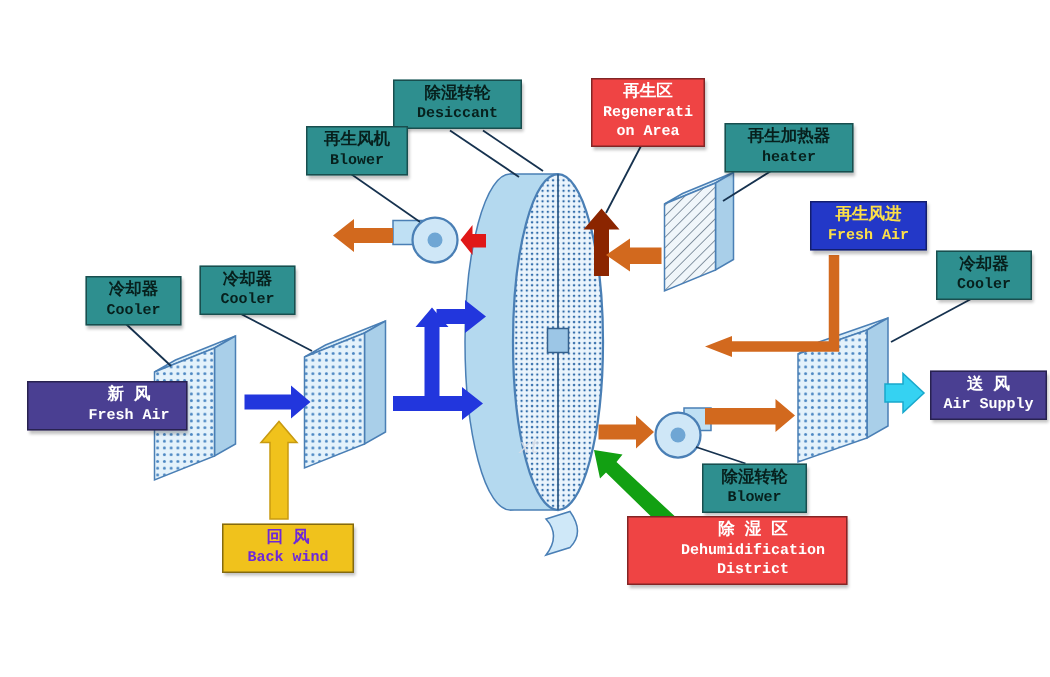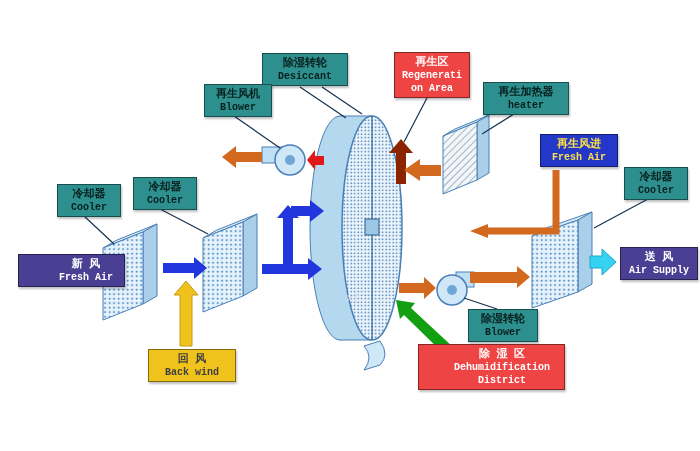--- a/index.html
+++ b/index.html
@@ -9,21 +9,21 @@
   .lbl{position:absolute;display:flex;flex-direction:column;align-items:center;justify-content:center;
        text-align:center;font-weight:bold;line-height:1.3;padding:2px 3px;
        border:1px solid rgba(0,0,0,.45);box-shadow:1px 2px 2px rgba(0,0,0,.25);font-family:Liberation Mono, monospace;}
   .lbl .zh{font-size:11px;white-space:nowrap;}
   .lbl .en{font-size:10px;white-space:nowrap;}
   .teal{background:#2e8f8f;color:#07201d;}
   .green{background:#ef4444;color:#ffffff;}
   .orangebg{background:#cf7a2e;color:#1c1c30;}
   .bluebg{background:#2338c8;color:#fde047;text-align:right;}
   .purple{background:#4a3f92;color:#ffffff;}
-  .yellowbg{background:#f0c21c;color:#404040;}
+  .yellowbg{background:#f0c21c;color:#6d28d9;}
 
   #lbl-desiccant{left:262px;top:53px;width:78px;}
   #lbl-regen-area{left:394px;top:52px;width:68px;}
   #lbl-regen-blower{left:204px;top:84px;width:60px;justify-content:space-between;}
   #lbl-regen-heater{left:483px;top:82px;width:78px;}
   #lbl-exhaust{left:156px;top:139px;width:62px;}
   #lbl-regen-fresh-air{left:540px;top:134px;width:70px;}
   #lbl-cooler-right{left:624px;top:167px;width:56px;}
   #lbl-cooler-1{left:57px;top:184px;width:56px;}
   #lbl-cooler-2{left:133px;top:177px;width:56px;}

